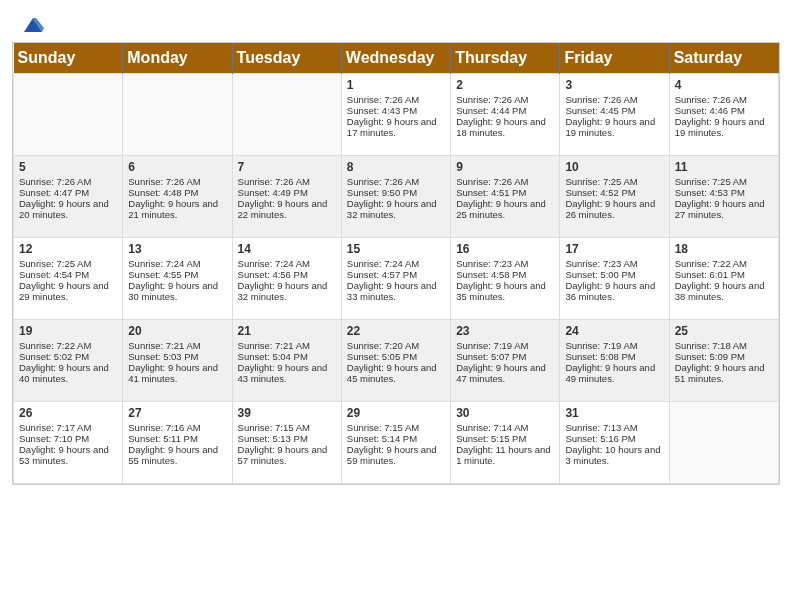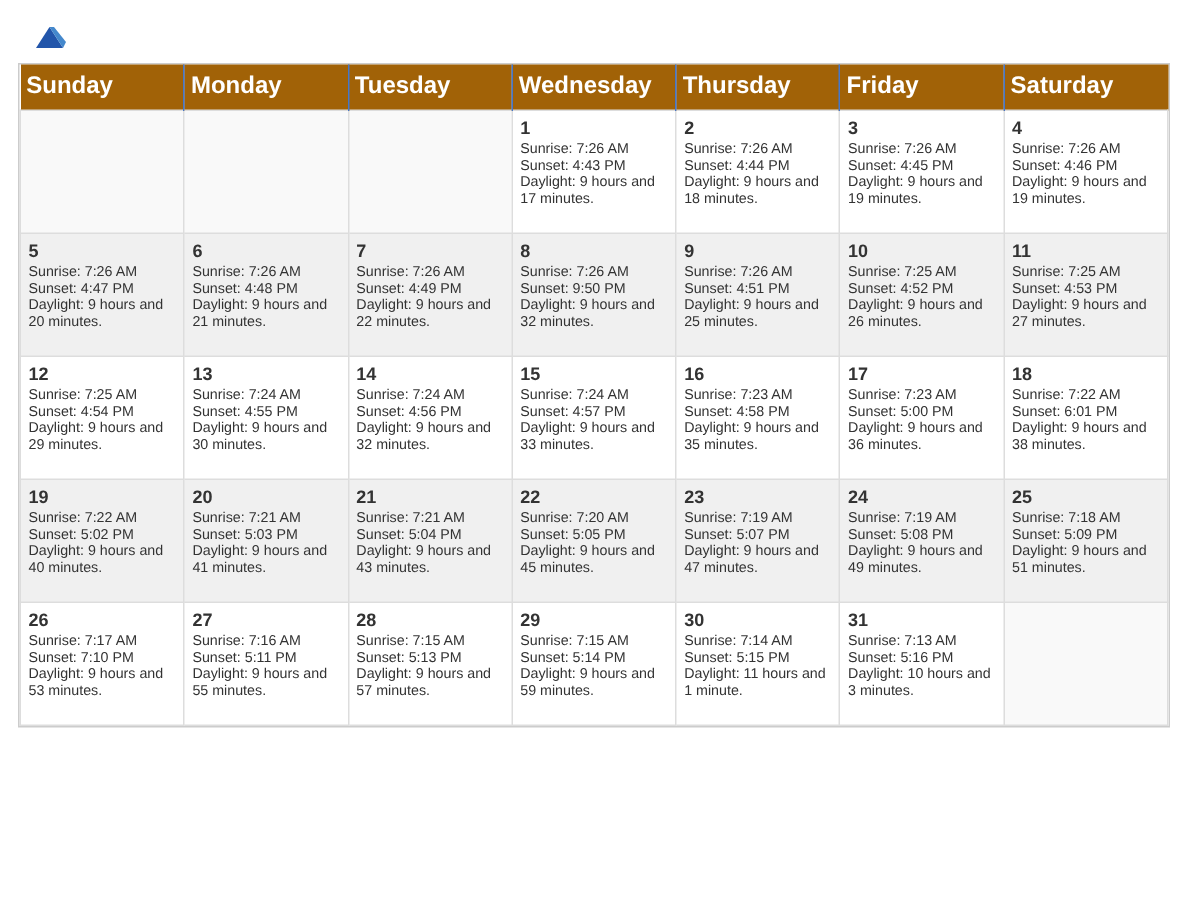--- a/index.html
+++ b/index.html
@@ -312,21 +312,21 @@
         <span>Sunset: 7:10 PM</span><br>
         <span>Daylight: 9 hours and 53 minutes.</span>
       </td>
             <td class="cal-cell">
         <span class="day-num">27</span>
         <span>Sunrise: 7:16 AM</span><br>
         <span>Sunset: 5:11 PM</span><br>
         <span>Daylight: 9 hours and 55 minutes.</span>
       </td>
             <td class="cal-cell">
-        <span class="day-num">28</span>
+        <span class="day-num">39</span>
         <span>Sunrise: 7:15 AM</span><br>
         <span>Sunset: 5:13 PM</span><br>
         <span>Daylight: 9 hours and 57 minutes.</span>
       </td>
             <td class="cal-cell">
         <span class="day-num">29</span>
         <span>Sunrise: 7:15 AM</span><br>
         <span>Sunset: 5:14 PM</span><br>
         <span>Daylight: 9 hours and 59 minutes.</span>
       </td>

